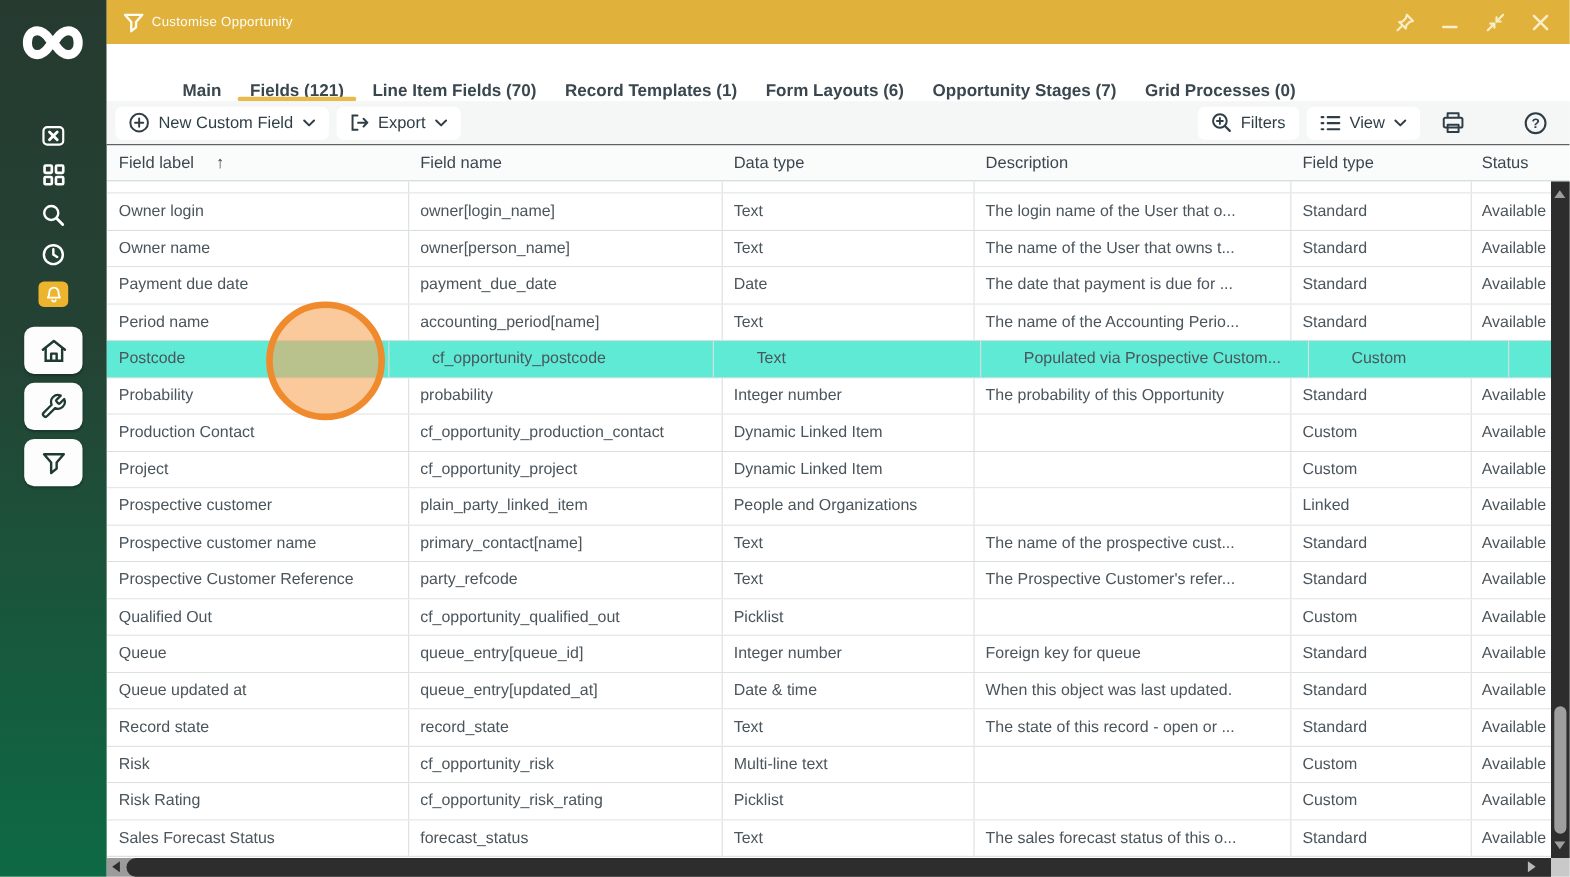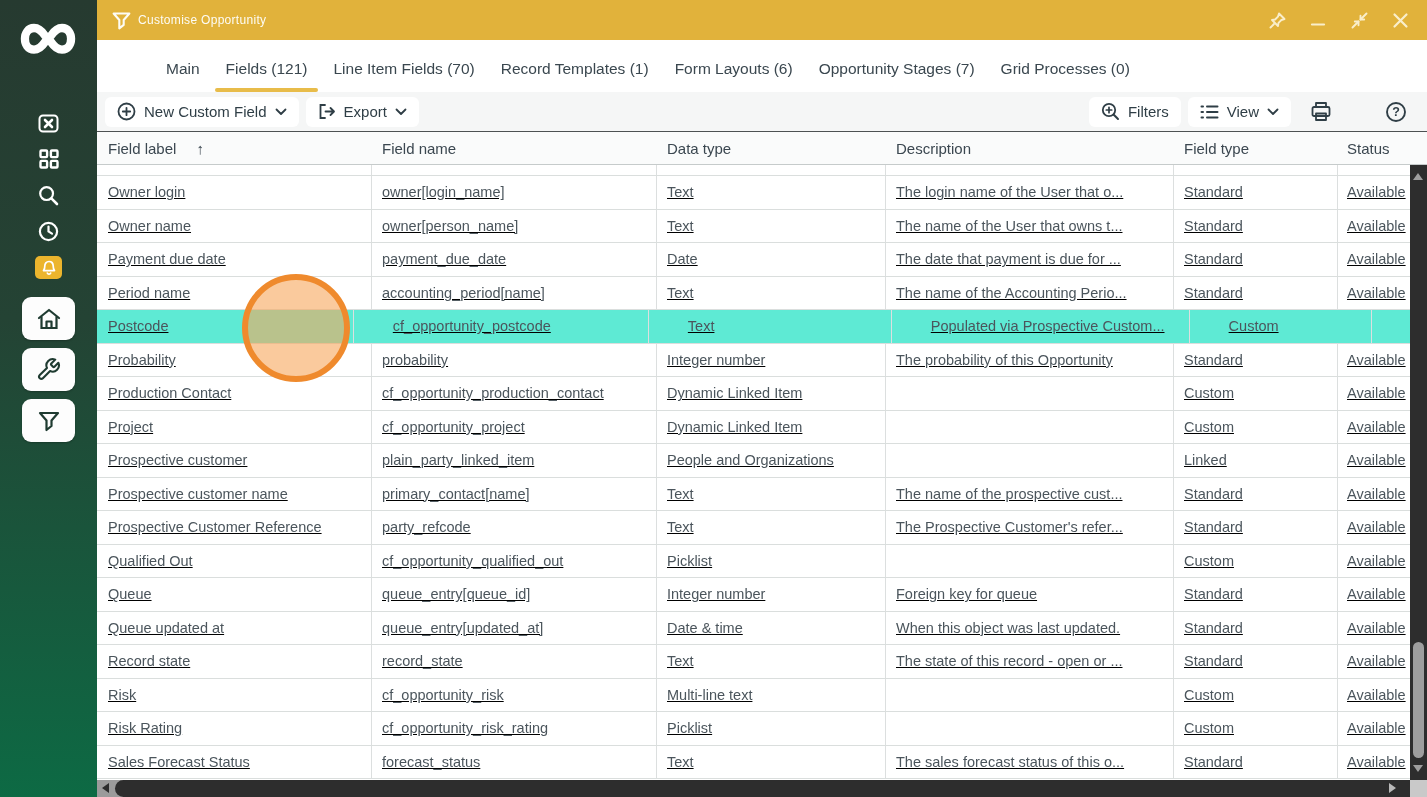--- a/index.html
+++ b/index.html
@@ -25,22 +25,22 @@
   .titlebar { position:absolute; left:97px; top:0; width:1330px; height:40px;
     background:#e1b23b; display:flex; align-items:center; color:#fdfcf5; }
   .titlebar .t-funnel { margin-left:14px; }
   .titlebar .t-text { margin-left:6px; font-size:12px; font-weight:500; letter-spacing:.3px; }
   .win-controls { margin-left:auto; display:flex; align-items:center; gap:22px; padding-right:17px; }
   .win-controls .wc { width:19px; height:19px; display:flex; align-items:center; justify-content:center; opacity:.92; }
 
   
   .tabsbar { position:absolute; left:97px; top:40px; width:1330px; height:52px;
     background:#fff; display:flex; align-items:stretch; padding-left:58px; }
-  .tab { display:flex; align-items:flex-start; padding:0 11px; position:relative;
-    font-size:15.5px; color:#3a474f; font-weight:400; cursor:default; white-space:nowrap; margin-right:4px;margin-top:20px; }
+  .tab { display:flex; align-items:flex-end; padding:0 11px; position:relative;
+    font-size:15.5px; color:#3a474f; font-weight:700; cursor:default; white-space:nowrap; margin-right:4px;margin-top:20px; }
   .tab.active::after { content:""; position:absolute; left:0; right:0; bottom:0;
     height:4px; background:#e8bc4a; border-radius:2px; }
 
   
   .toolbar { position:absolute; left:97px; top:92px; width:1330px; height:39px;
     background:#f5f6f6; display:flex; align-items:center; padding:0 6px 0 8px; }
   .tbtn { display:flex; align-items:center; gap:8px; background:#fff; border-radius:6px;
     height:30px; padding:0 12px; font-size:15px; color:#2f3e46; font-weight:500;
     margin-right:7px; white-space:nowrap; }
   .tool-right { margin-left:auto; display:flex; align-items:center; }
@@ -48,21 +48,21 @@
   .help-btn { margin-left:22px; margin-right:2px; }
 
   
   .tablewrap { position:absolute; left:97px; top:131px; width:1330px; height:649px; overflow:hidden; }
   .thead { display:flex; height:34px; width:1330px; background:#fafbfb;
     border-top:1px solid #4d5153; border-bottom:1px solid #c6cbcb; align-items:center;
     font-size:15px; color:#3b4750; }
   .hcell { padding-left:10px; display:flex; align-items:center; gap:20px; overflow:hidden; white-space:nowrap; }
   .sliver { height:11px; width:1313px; background:#fff; border-bottom:1px solid #dadedd; display:flex; }
   .trow { height:33.5px; width:1313px; background:#fff; border-bottom:1px solid #dadedd;
-    display:flex; align-items:stretch;text-decoration:underline; }
+    display:flex; align-items:stretch; }
   .trow.highlight { background:#5eead4;gap:29px; }
   .cell { font-size:14.5px; color:#4b555c; padding-left:10px; display:flex; align-items:center;
     border-right:1px solid #dcdfdf; overflow:hidden; white-space:nowrap; }
   .cell:last-child { border-right:none; }
   .c0 { width:275px; padding-left:11px; } .c1 { width:285px; } .c2 { width:229px; }
   .c3 { width:288px; } .c4 { width:164px; } .c5 { flex:1; padding-left:9px; }
   .hc0 { width:275px; padding-left:11px;} .hc1{ width:285px;text-align:center;} .hc2{width:229px;}
   .hc3 { width:288px;} .hc4{width:164px;} .hc5{flex:1; padding-left:9px;}
   .sort-arrow { font-size:15px; color:#3b4750; }
 

